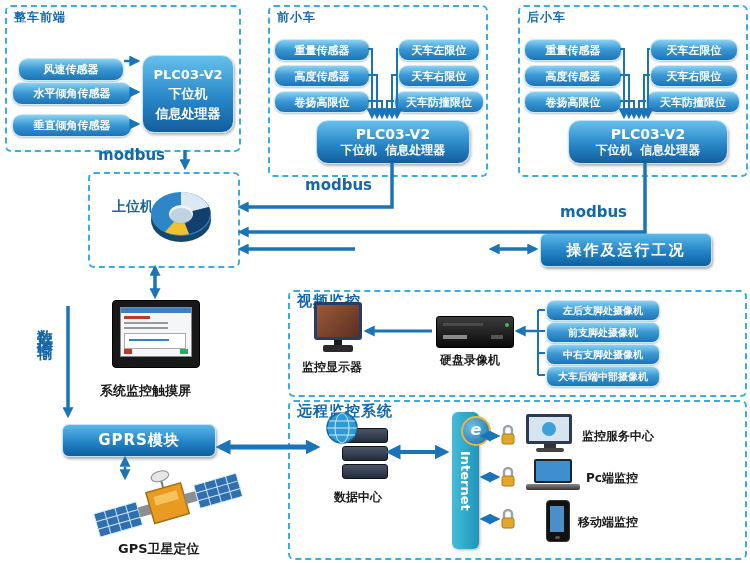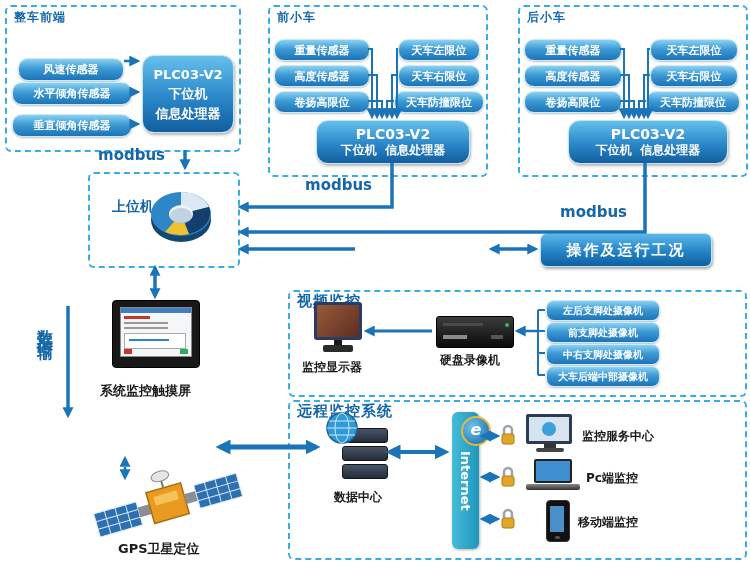--- a/index.html
+++ b/index.html
@@ -92,20 +92,21 @@
       <div style="position:absolute;left:3px;top:25px;width:60px;height:14px;background:#fff;border:1px solid #aaa;"></div>
       <div style="position:absolute;left:8px;top:31px;width:40px;height:2px;background:#2e86c6;"></div>
       <div style="position:absolute;right:3px;bottom:2px;width:8px;height:5px;background:#27ae60;"></div>
       <div style="position:absolute;left:3px;bottom:2px;width:8px;height:5px;background:#c0392b;"></div>
     </div>
   </div>
   <div class="label-dark" style="left:100px;top:382px;font-size:13px;">系统监控触摸屏</div>
 
   <div class="label-blue vtext" style="left:34px;top:316px;font-size:16px;letter-spacing:5px;">数据传输</div>
 
+  <div class="btn" style="left:62px;top:424px;width:152px;height:31px;letter-spacing:1px;">GPRS模块</div>
 
   <svg class="abs" style="left:86px;top:464px;" width="172" height="76" viewBox="0 0 172 76">
     <g transform="rotate(-16 86 40)">
       <rect x="8" y="28" width="44" height="24" fill="#2f6fb0" stroke="#d9effa" stroke-width="1"></rect>
       <path d="M8,36 h44 M8,44 h44 M19,28 v24 M30,28 v24 M41,28 v24" stroke="#cfe8fa" stroke-width="1" fill="none"></path>
       <rect x="52" y="34" width="12" height="10" fill="#8a8f96"></rect>
       <rect x="64" y="22" width="36" height="32" fill="#e89b20" stroke="#a86f10" stroke-width="1.5"></rect>
       <rect x="70" y="28" width="24" height="9" fill="#f6c35a"></rect>
       <rect x="100" y="34" width="12" height="10" fill="#8a8f96"></rect>
       <rect x="112" y="28" width="44" height="24" fill="#2f6fb0" stroke="#d9effa" stroke-width="1"></rect>

